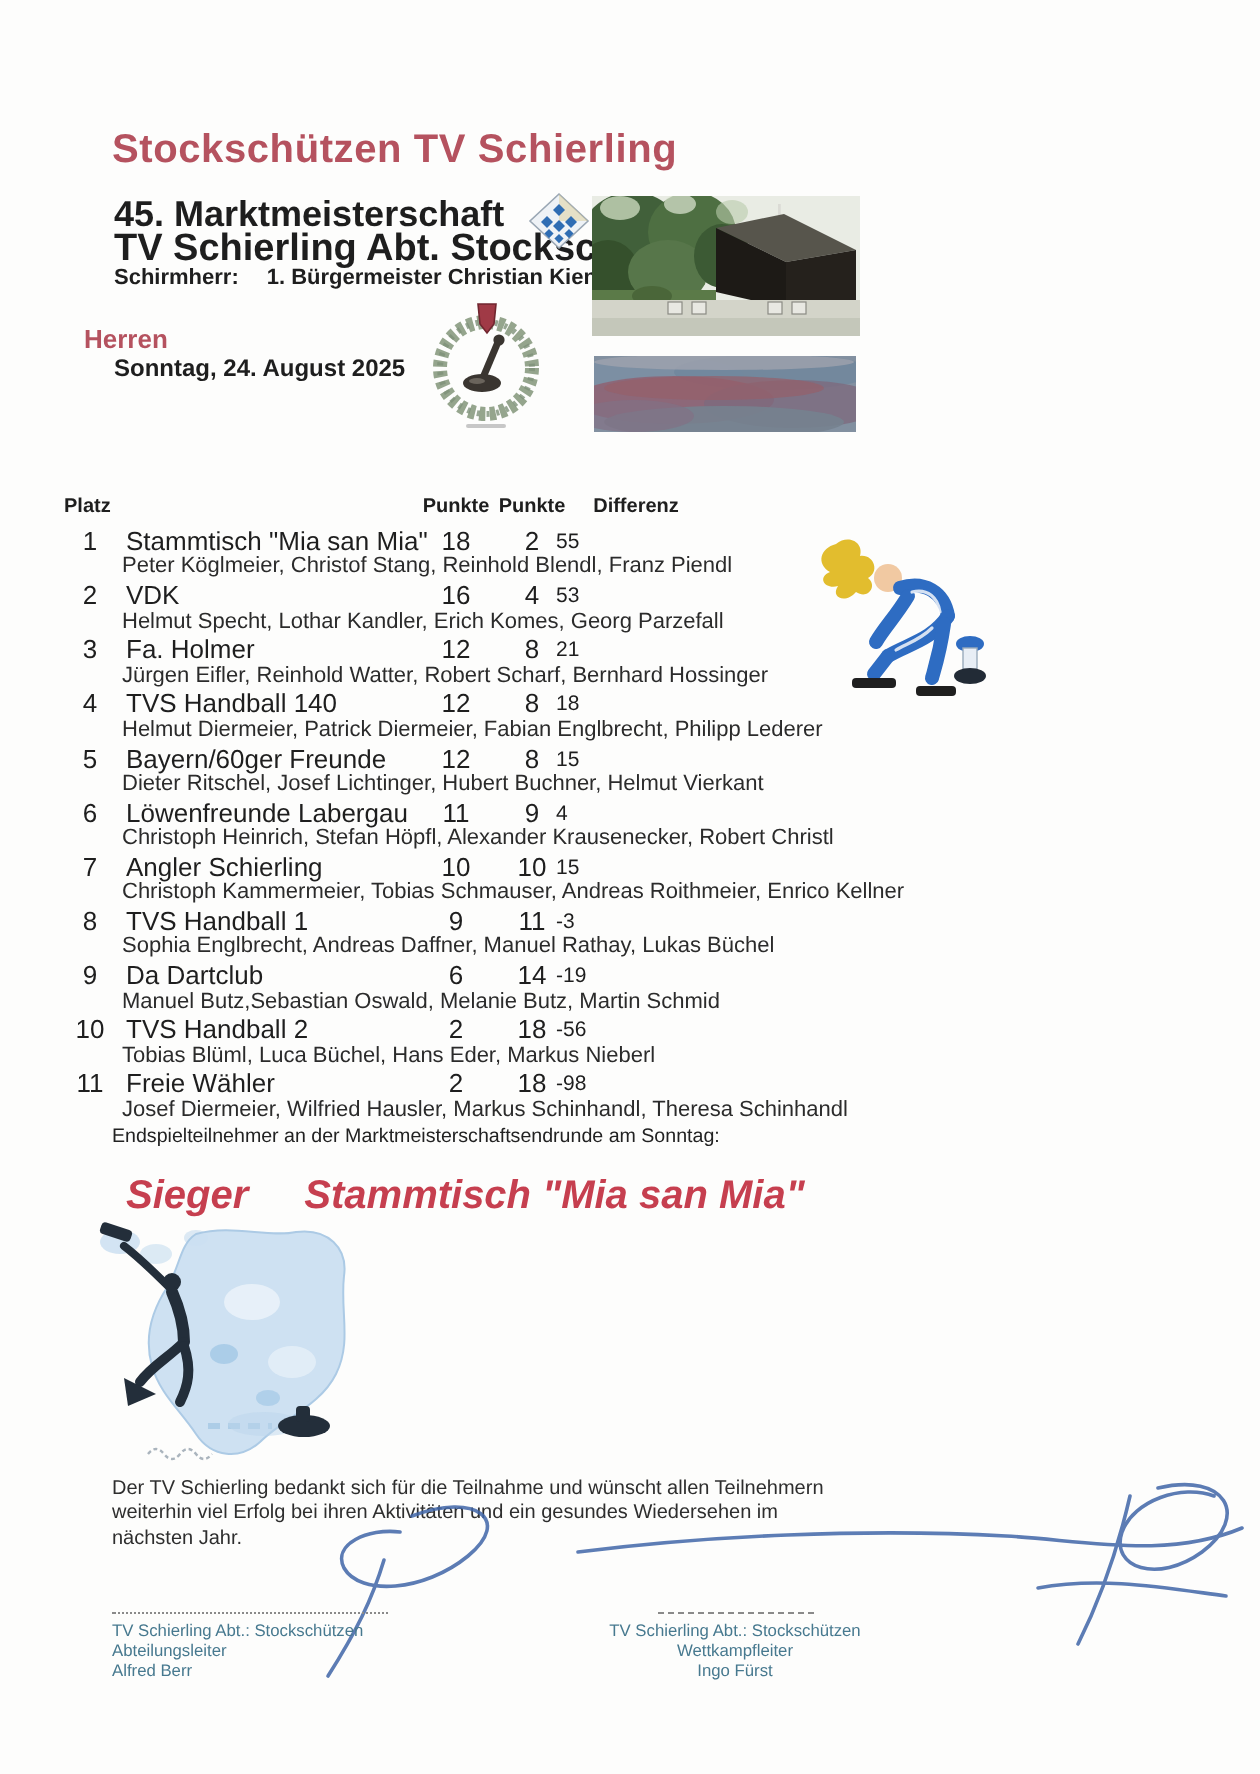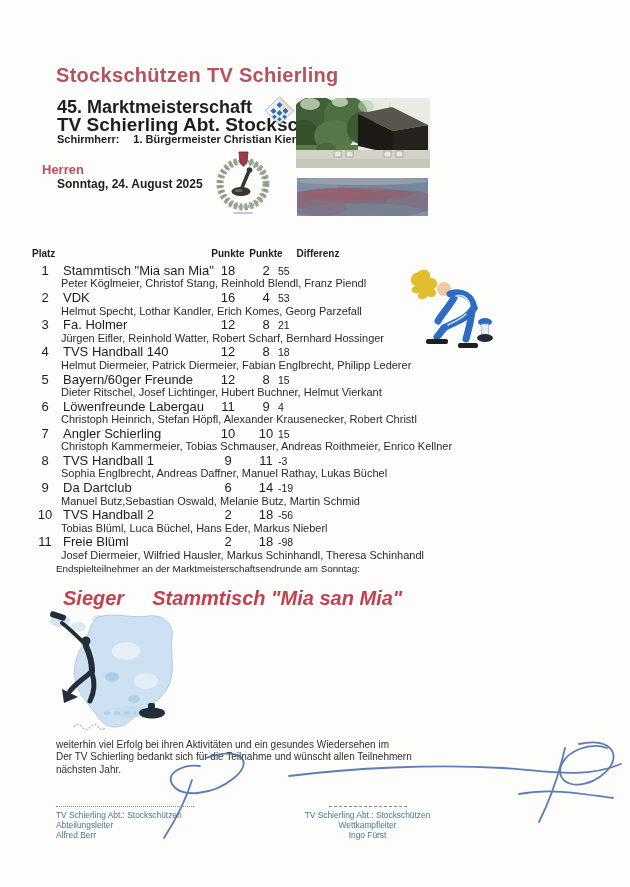--- a/index.html
+++ b/index.html
@@ -243,21 +243,21 @@
     <div class="trow">
       <span class="cell rank">10</span>
       <span class="cell team">TVS Handball 2</span>
       <span class="cell p1">2</span>
       <span class="cell p2">18</span>
       <span class="cell diff">-56</span>
       <div class="players">Tobias Blüml, Luca Büchel, Hans Eder, Markus Nieberl</div>
     </div>
     <div class="trow">
       <span class="cell rank">11</span>
-      <span class="cell team">Freie Blüml</span>
+      <span class="cell team">Freie Wähler</span>
       <span class="cell p1">2</span>
       <span class="cell p2">18</span>
       <span class="cell diff">-98</span>
       <div class="players">Josef Diermeier, Wilfried Hausler, Markus Schinhandl, Theresa Schinhandl</div>
     </div>
   </div>
 
   <div class="abs finals-note">Endspielteilnehmer an der Marktmeisterschaftsendrunde am Sonntag:</div>
 
   <div class="abs winner">
@@ -287,22 +287,22 @@
       </g>
       <path d="M58,102 L90,102" stroke="#9fc4e2" stroke-width="3" stroke-dasharray="6 4" opacity="0.7" fill="none"></path>
       <ellipse cx="86" cy="101" rx="18" ry="6" fill="#bcd6ec" opacity="0.5"></ellipse>
       <ellipse cx="106" cy="102" rx="13" ry="5.5" fill="#232e3a"></ellipse>
       <rect x="102" y="92" width="7" height="8" rx="2" fill="#232e3a"></rect>
       <path d="M28,116 q4,-5 8,0 t8,0 t8,0 t8,0" stroke="#aab4bd" stroke-width="1.2" stroke-dasharray="2 1.5" fill="none"></path>
     </svg>
   </div>
 
   <div class="abs closing">
+    <div>Der TV Schierling bedankt sich für die Teilnahme und wünscht allen Teilnehmern</div>
     <div>weiterhin viel Erfolg bei ihren Aktivitäten und ein gesundes Wiedersehen im</div>
-    <div>Der TV Schierling bedankt sich für die Teilnahme und wünscht allen Teilnehmern</div>
     <div>nächsten Jahr.</div>
   </div>
 
   <div class="abs ink-left">
     <svg width="200" height="100" viewBox="0 0 200 100">
       <g fill="none" stroke="#4166a8" stroke-width="1.8" stroke-linecap="round" opacity="0.85">
         <path d="M118,14 C150,2 168,16 146,34 C124,52 92,54 84,40 C78,28 96,20 112,22"></path>
         <path d="M104,36 C98,56 90,72 76,94"></path>
       </g>
     </svg>

